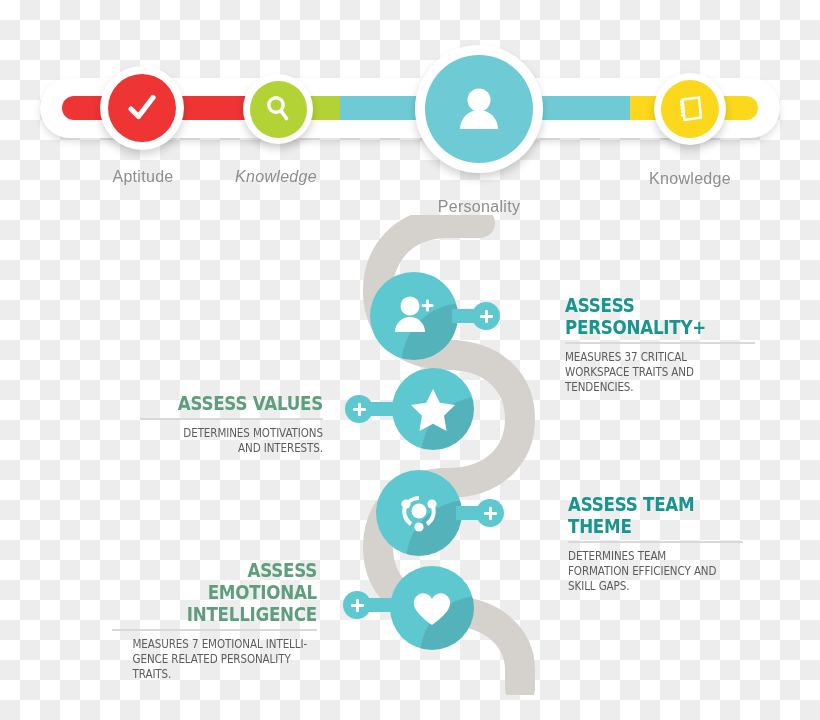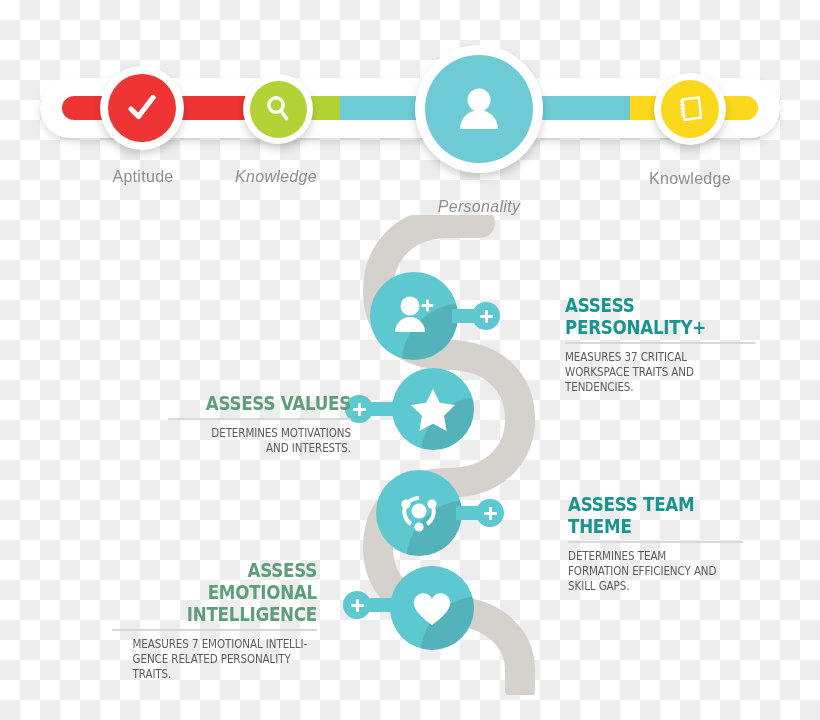--- a/index.html
+++ b/index.html
@@ -118,21 +118,21 @@
   <div class="node-label" style="left:188px;top:90px;width:96px;text-align:center;font-style:italic;">Knowledge</div>
 
   <div class="node" style="left:375px;top:-33px;width:128px;height:128px;">
     <div class="node-inner" style="width:108px;height:108px;background:#6ecbd6;">
       <svg width="60" height="60" viewBox="0 0 60 60">
         <circle cx="30" cy="21" r="11.5" fill="#ffffff"></circle>
         <path d="M11 50 a19 19 0 0 1 38 0 z" fill="#ffffff"></path>
       </svg>
     </div>
   </div>
-  <div class="node-label" style="left:383px;top:120px;width:112px;text-align:center;font-style:italic;">Personality</div>
+  <div class="node-label" style="left:383px;top:120px;width:112px;text-align:center;">Personality</div>
 
   <div class="node" style="left:614px;top:-5px;width:72px;height:72px;">
     <div class="node-inner" style="width:58px;height:58px;background:#fbd81b;">
       <svg width="34" height="34" viewBox="0 0 34 34">
         <g stroke="#ffffff" stroke-width="2.4" fill="none" stroke-linejoin="round">
           <path d="M9.5 7.5 L26 5.5 L28 25.5 L11.5 28 Z"></path>
           <line x1="7" y1="9.5" x2="11" y2="9"></line>
           <line x1="7.3" y1="13" x2="11.3" y2="12.5"></line>
           <line x1="7.6" y1="16.5" x2="11.6" y2="16"></line>
           <line x1="7.9" y1="20" x2="11.9" y2="19.5"></line>
@@ -186,21 +186,21 @@
     <div class="shade"></div>
     <svg width="50" height="50" viewBox="0 0 50 50">
       <path d="M25 5 L31.8 18.8 L47 21 L36 31.8 L38.6 47 L25 39.8 L11.4 47 L14 31.8 L3 21 L18.2 18.8 Z" fill="#ffffff"></path>
     </svg>
   </div>
   <div class="connector" style="left:364px;top:402px;width:32px;"></div>
   <div class="plus-badge" style="left:345px;top:395px;">
     <span class="v"></span>
     <span class="h"></span>
   </div>
-  <div class="txtblock left" style="left:140px;top:392px;width:183px;padding-left:28px;">
+  <div class="txtblock left" style="left:140px;top:392px;width:183px;">
     <p class="step-title" style="color:#5f9e7d;">ASSESS VALUES</p>
     <div class="rule"></div>
     <p class="step-desc">DETERMINES MOTIVATIONS AND INTERESTS.</p>
   </div>
 </div>
 
 <div>
   <div class="step-circle" style="left:376px;top:470px;width:86px;height:86px;">
     <div class="shade"></div>
     <svg width="52" height="52" viewBox="0 0 52 52">

